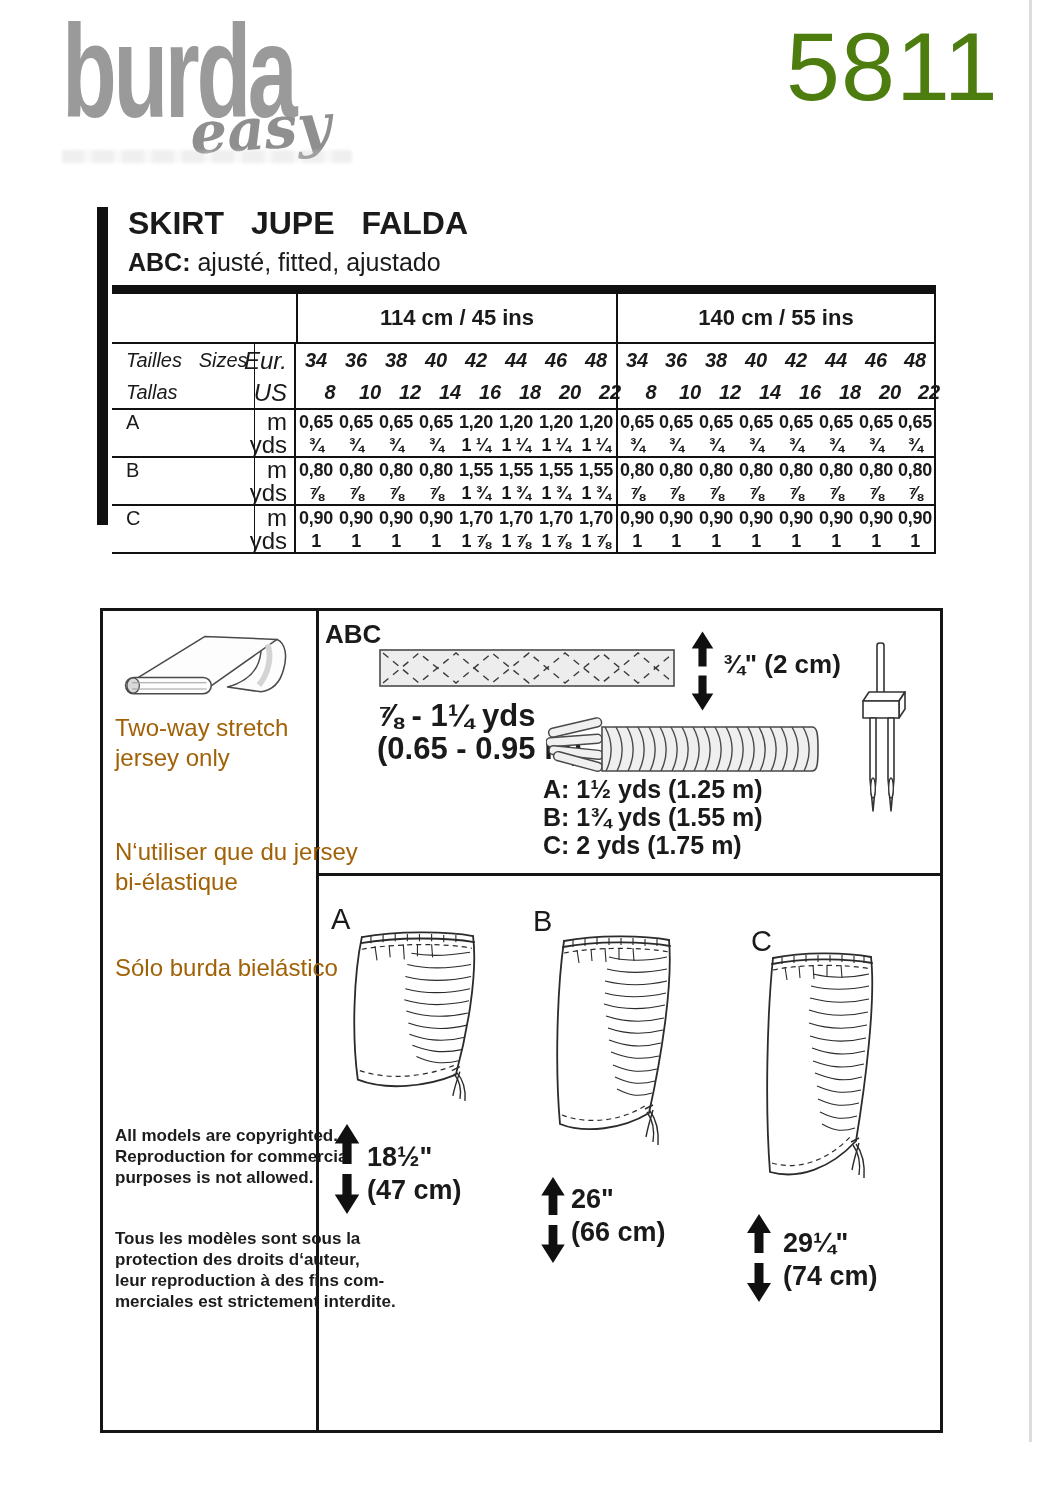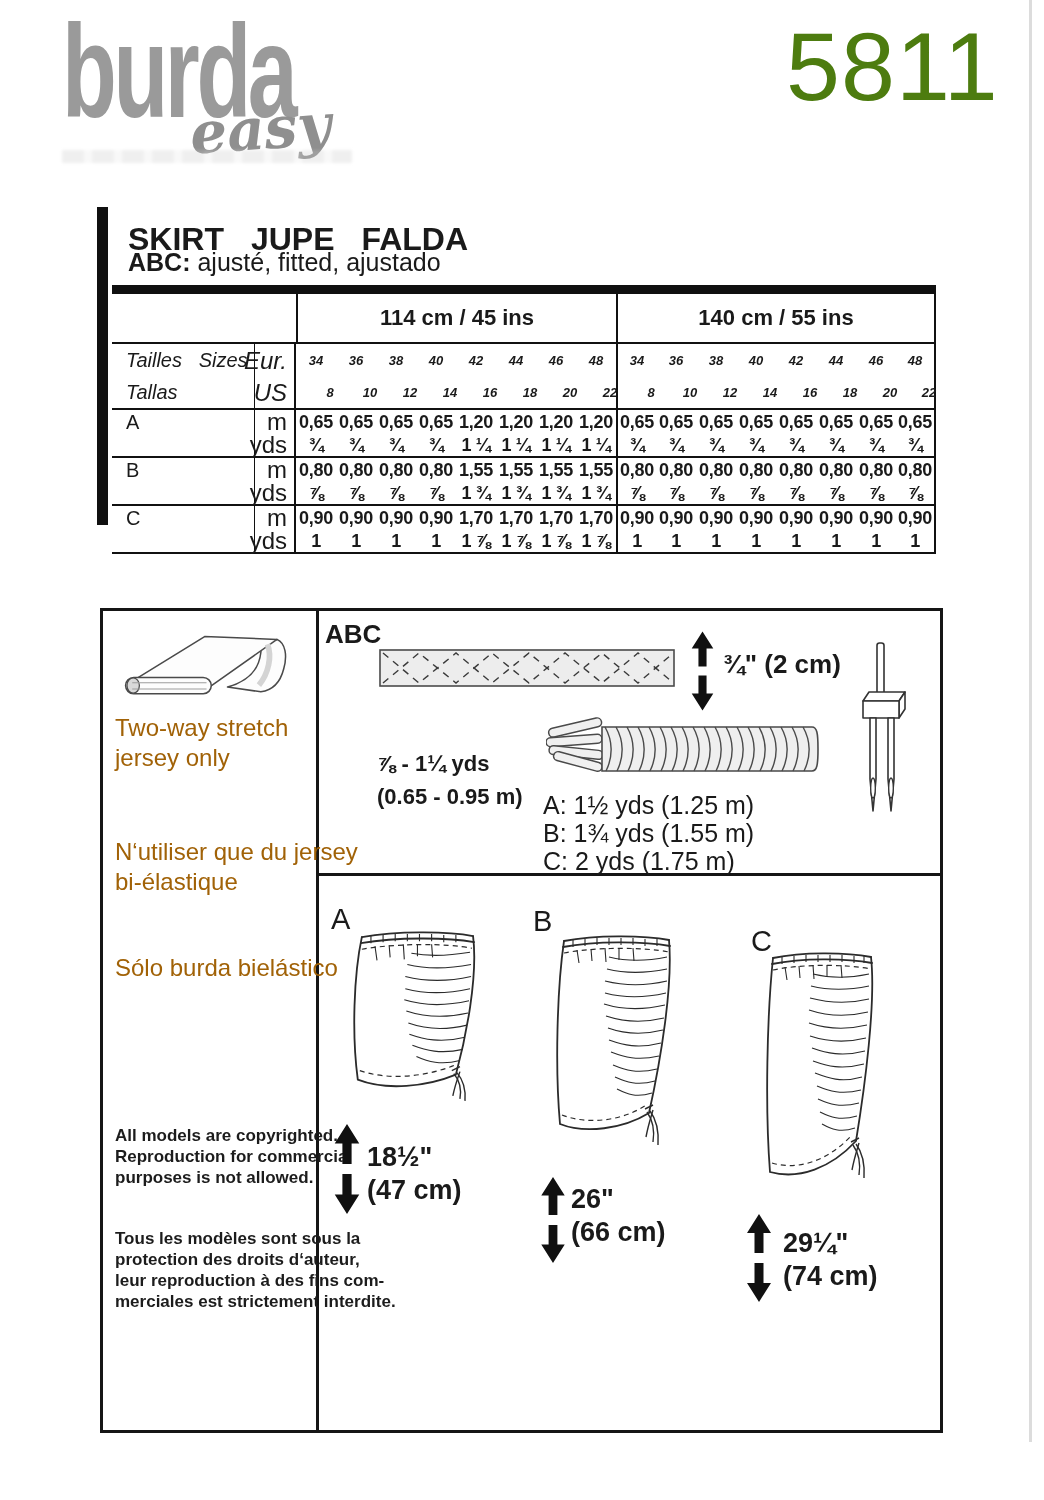--- a/index.html
+++ b/index.html
@@ -12,59 +12,59 @@
 
   
   .logo{position:absolute;left:62px;top:18px;width:340px;height:160px;}
   .logo-burda{position:absolute;left:0;top:-12px;font-size:132px;font-weight:bold;color:#9a9a9a;letter-spacing:-5px;transform:scaleX(.68);transform-origin:left top;line-height:1;}
   .logo-easy{position:absolute;left:128px;top:82px;font-family:"DejaVu Serif",serif;font-style:italic;font-weight:bold;font-size:58px;color:#8f8f8f;transform:rotate(-4deg);line-height:1;}
   .logo-faded{position:absolute;left:0px;top:132px;width:290px;height:13px;background:repeating-linear-gradient(90deg,#c9c9c9 0 22px,#e9e9e9 22px 30px);opacity:.28;filter:blur(1.5px);}
   .pattern-number{position:absolute;left:786px;top:18px;width:240px;font-size:97px;font-weight:normal;color:#4d7c0f;letter-spacing:1px;text-align:left;line-height:1;}
 
   
   .title-bar{position:absolute;left:97px;top:207px;width:11px;height:318px;background:#101010;}
-  .title-main{position:absolute;left:128px;top:205px;font-size:32px;font-weight:bold;word-spacing:18px;letter-spacing:0px;margin-top:16px;}
+  .title-main{position:absolute;left:128px;top:205px;font-size:32px;font-weight:bold;word-spacing:18px;letter-spacing:0px;}
   .title-sub{position:absolute;left:128px;top:248px;font-size:25px;}
   .title-sub b{font-weight:bold;}
 
   
   #size-table{position:absolute;left:112px;top:285px;display:grid;grid-template-columns:142px 42px repeat(16,40px);width:824px;}
   .tc{display:flex;align-items:center;justify-content:center;box-sizing:border-box;}
   .tbar{grid-column:1/-1;height:9px;background:#101010;}
   .gh{height:50px;border-bottom:2px solid #111;}
   .rh{height:33px;font-style:italic;}
   .rv{height:24px;}
   .bb2{border-bottom:2px solid #111;}
   .bb3{border-bottom:2.5px solid #111;padding-left:28px;}
   .lbl{justify-content:flex-start;padding-left:14px;white-space:pre;font-size:20px;}
   .unit{justify-content:flex-end;padding-right:7px;font-size:24px;border-left:1.5px solid #111;border-right:2.5px solid #111;}
-  .sz{font-weight:bold;font-size:13px;}
+  .sz{font-weight:bold;font-size:20px;}
   .val{font-weight:bold;font-size:18px;letter-spacing:-0.3px;white-space:pre;}
   .group{font-weight:bold;font-size:22px;border-left:2.5px solid #111;}
   .gdiv{border-left:2.5px solid #111;}
   .last{border-right:2.5px solid #111;}
 
   
   .lower-box{position:absolute;left:100px;top:608px;width:837px;height:819px;border:3px solid #151515;}
   .v-div{position:absolute;left:213px;top:0;width:3px;height:100%;background:#151515;}
   .h-div{position:absolute;left:213px;top:262px;width:624px;height:3px;background:#151515;}
 
   
   .sb-text{position:absolute;left:12px;font-size:24px;line-height:30px;color:#a16207;}
   .sb-copy{position:absolute;left:12px;font-size:17px;line-height:21px;font-weight:bold;color:#1c1c1c;}
   .bolt{position:absolute;left:14px;top:12px;}
 
   
   .abc-label{position:absolute;left:222px;top:8px;font-size:26px;font-weight:bold;}
   .band{position:absolute;left:276px;top:38px;}
   .elastic-arrow{position:absolute;left:586px;top:16px;}
   .elastic-width{position:absolute;left:620px;top:38px;font-size:26px;font-weight:bold;}
-  .elastic-len{position:absolute;left:274px;top:88px;font-size:22px;font-weight:bold;line-height:33px;margin-top:48px;}
+  .elastic-len{position:absolute;left:274px;top:88px;font-size:31px;font-weight:bold;line-height:33px;}
   .cord{position:absolute;left:443px;top:106px;}
-  .cord-lengths{position:absolute;left:440px;top:180px;font-size:25px;font-weight:normal;line-height:28px;}
+  .cord-lengths{position:absolute;left:440px;top:164px;font-size:25px;font-weight:bold;line-height:28px;}
   .needle{position:absolute;left:746px;top:30px;}
 
   
   .view-label{position:absolute;font-size:29px;}
   .view-text{position:absolute;font-size:27px;font-weight:bold;line-height:33px;}
   .m-arrow{position:absolute;}
 </style>
 </head>
 <body>
 

